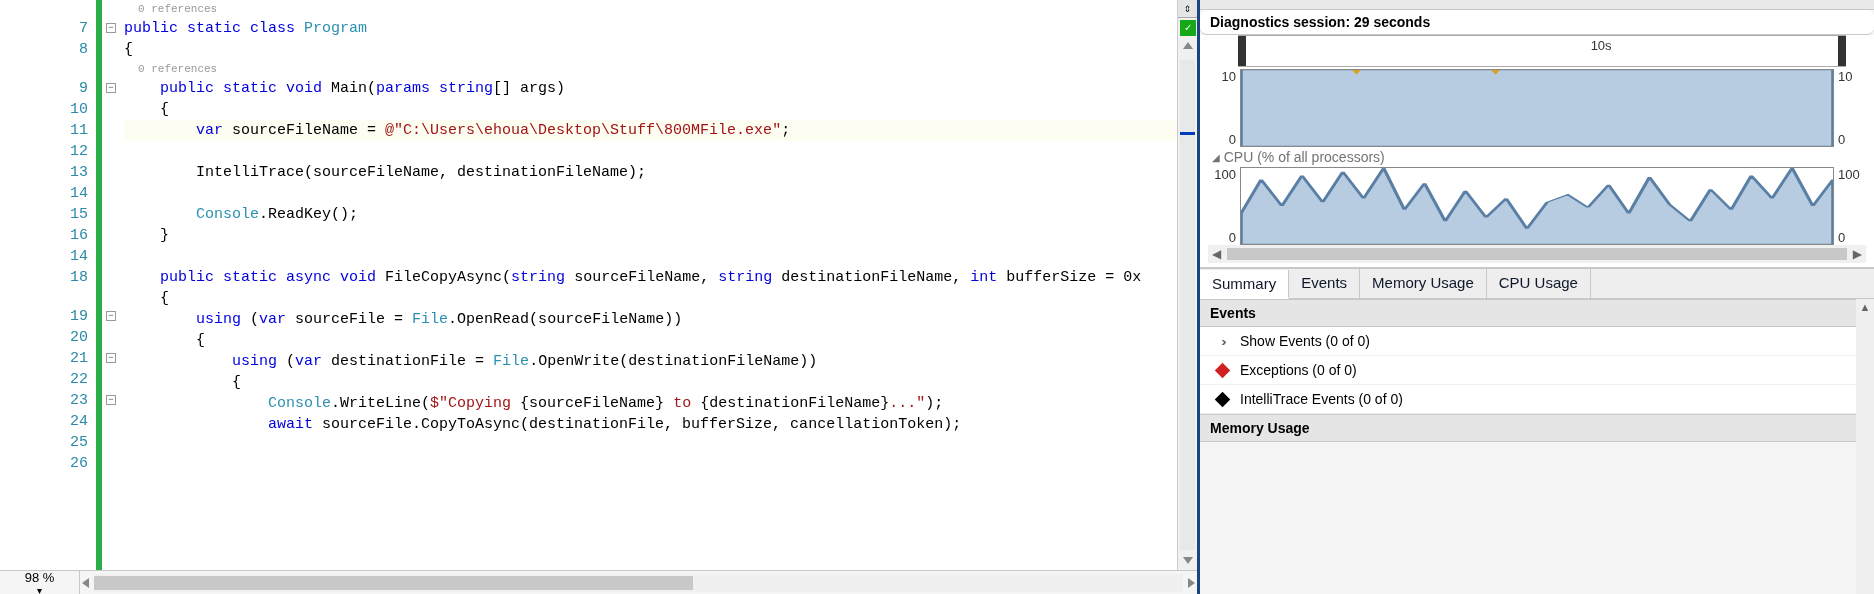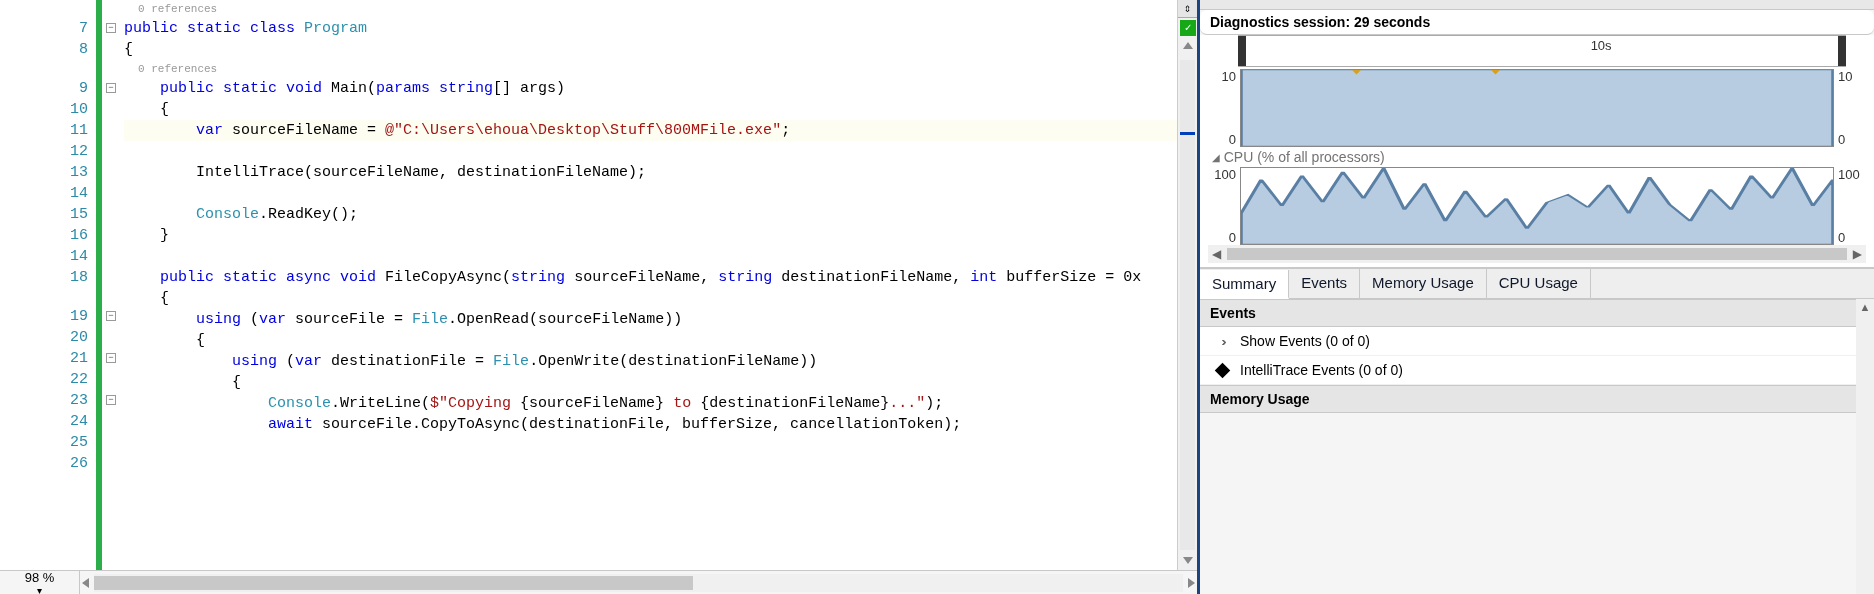--- a/index.html
+++ b/index.html
@@ -483,20 +483,26 @@
       <div class="section-hdr">Events</div>
       <div id="events-list">
           <div class="event-row">
             <span class="event-icon">
               <span class="chev3">›››</span>
             </span>
             <span>Show Events (0 of 0)</span>
           </div>
           <div class="event-row">
             <span class="event-icon">
+              <span class="diamond red"></span>
+            </span>
+            <span>Exceptions (0 of 0)</span>
+          </div>
+          <div class="event-row">
+            <span class="event-icon">
               <span class="diamond black"></span>
             </span>
             <span>IntelliTrace Events (0 of 0)</span>
           </div>
         </div>
       <div class="section-hdr">Memory Usage</div>
     </div>
     <div class="diag-vscroll">
       <div style="text-align:center;font-size:11px;color:#666;padding-top:2px">▲</div>
     </div>

